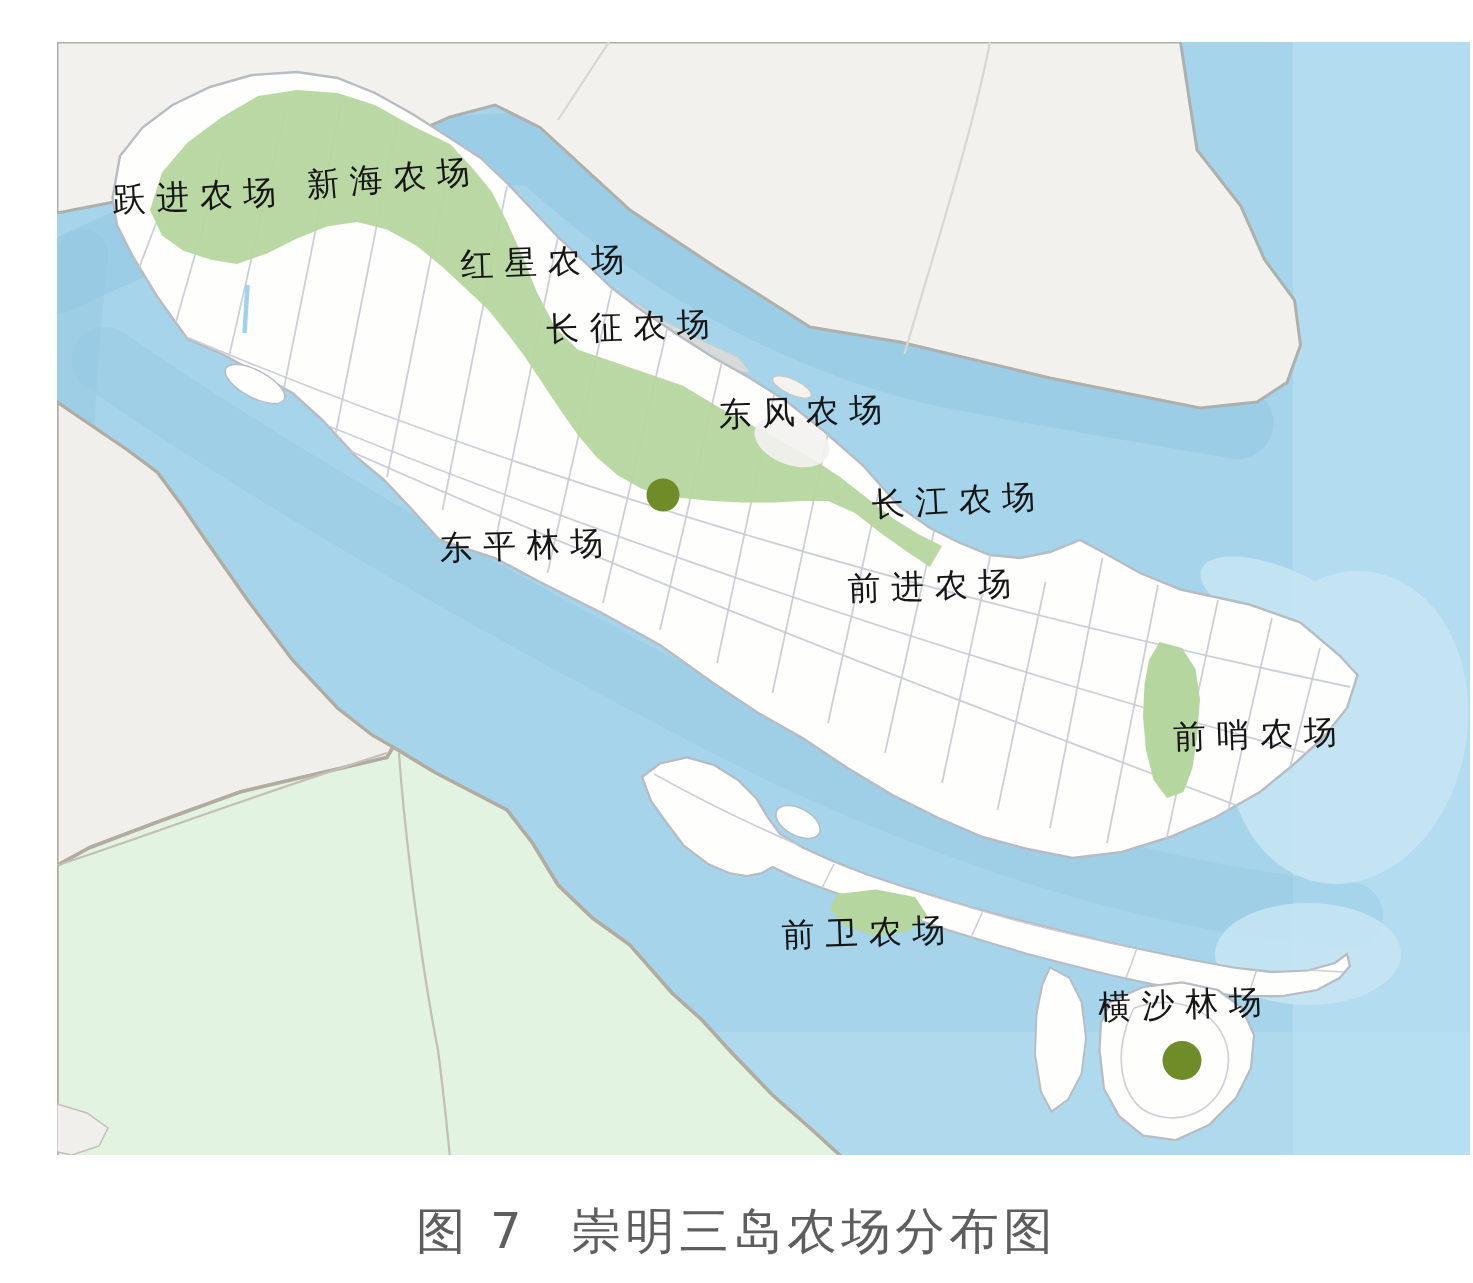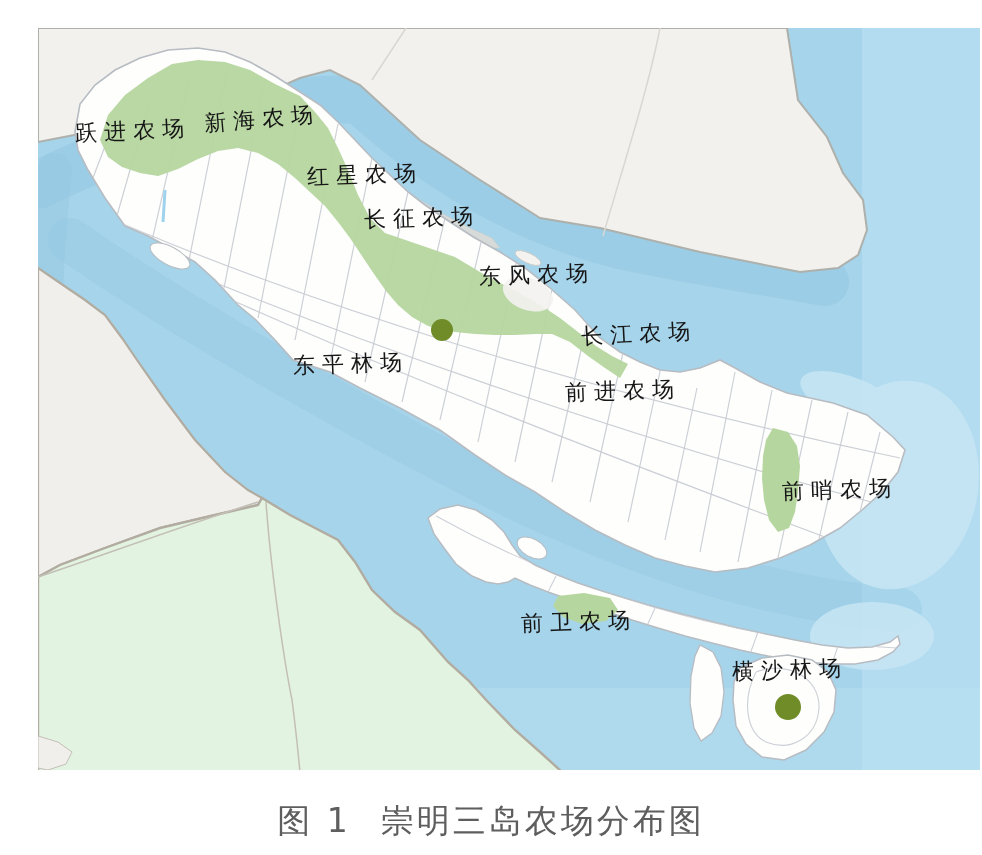--- a/index.html
+++ b/index.html
@@ -98,15 +98,15 @@
       <text class="farm-label" x="639" y="341" text-anchor="middle" transform="rotate(-3 639 333)">长江农场</text>
       <text class="farm-label" x="623" y="398" text-anchor="middle" transform="rotate(-2 623 390)">前进农场</text>
       <text class="farm-label" x="351" y="371" text-anchor="middle" transform="rotate(-2 351 363)">东平林场</text>
       <text class="farm-label" x="840" y="497" text-anchor="middle" transform="rotate(-2 840 489)">前哨农场</text>
       <text class="farm-label" x="579" y="629" text-anchor="middle" transform="rotate(-2 579 621)">前卫农场</text>
       <text class="farm-label" x="790" y="677" text-anchor="middle" transform="rotate(-2 790 669)">横沙林场</text>
     </svg>
   </div>
 
   <div class="caption">
-    <span>图 1</span><span class="gap"></span><span>崇明三岛农场分布图</span>
+    <span>图 7</span><span class="gap"></span><span>崇明三岛农场分布图</span>
   </div>
 </div>
 
 </body></html>

